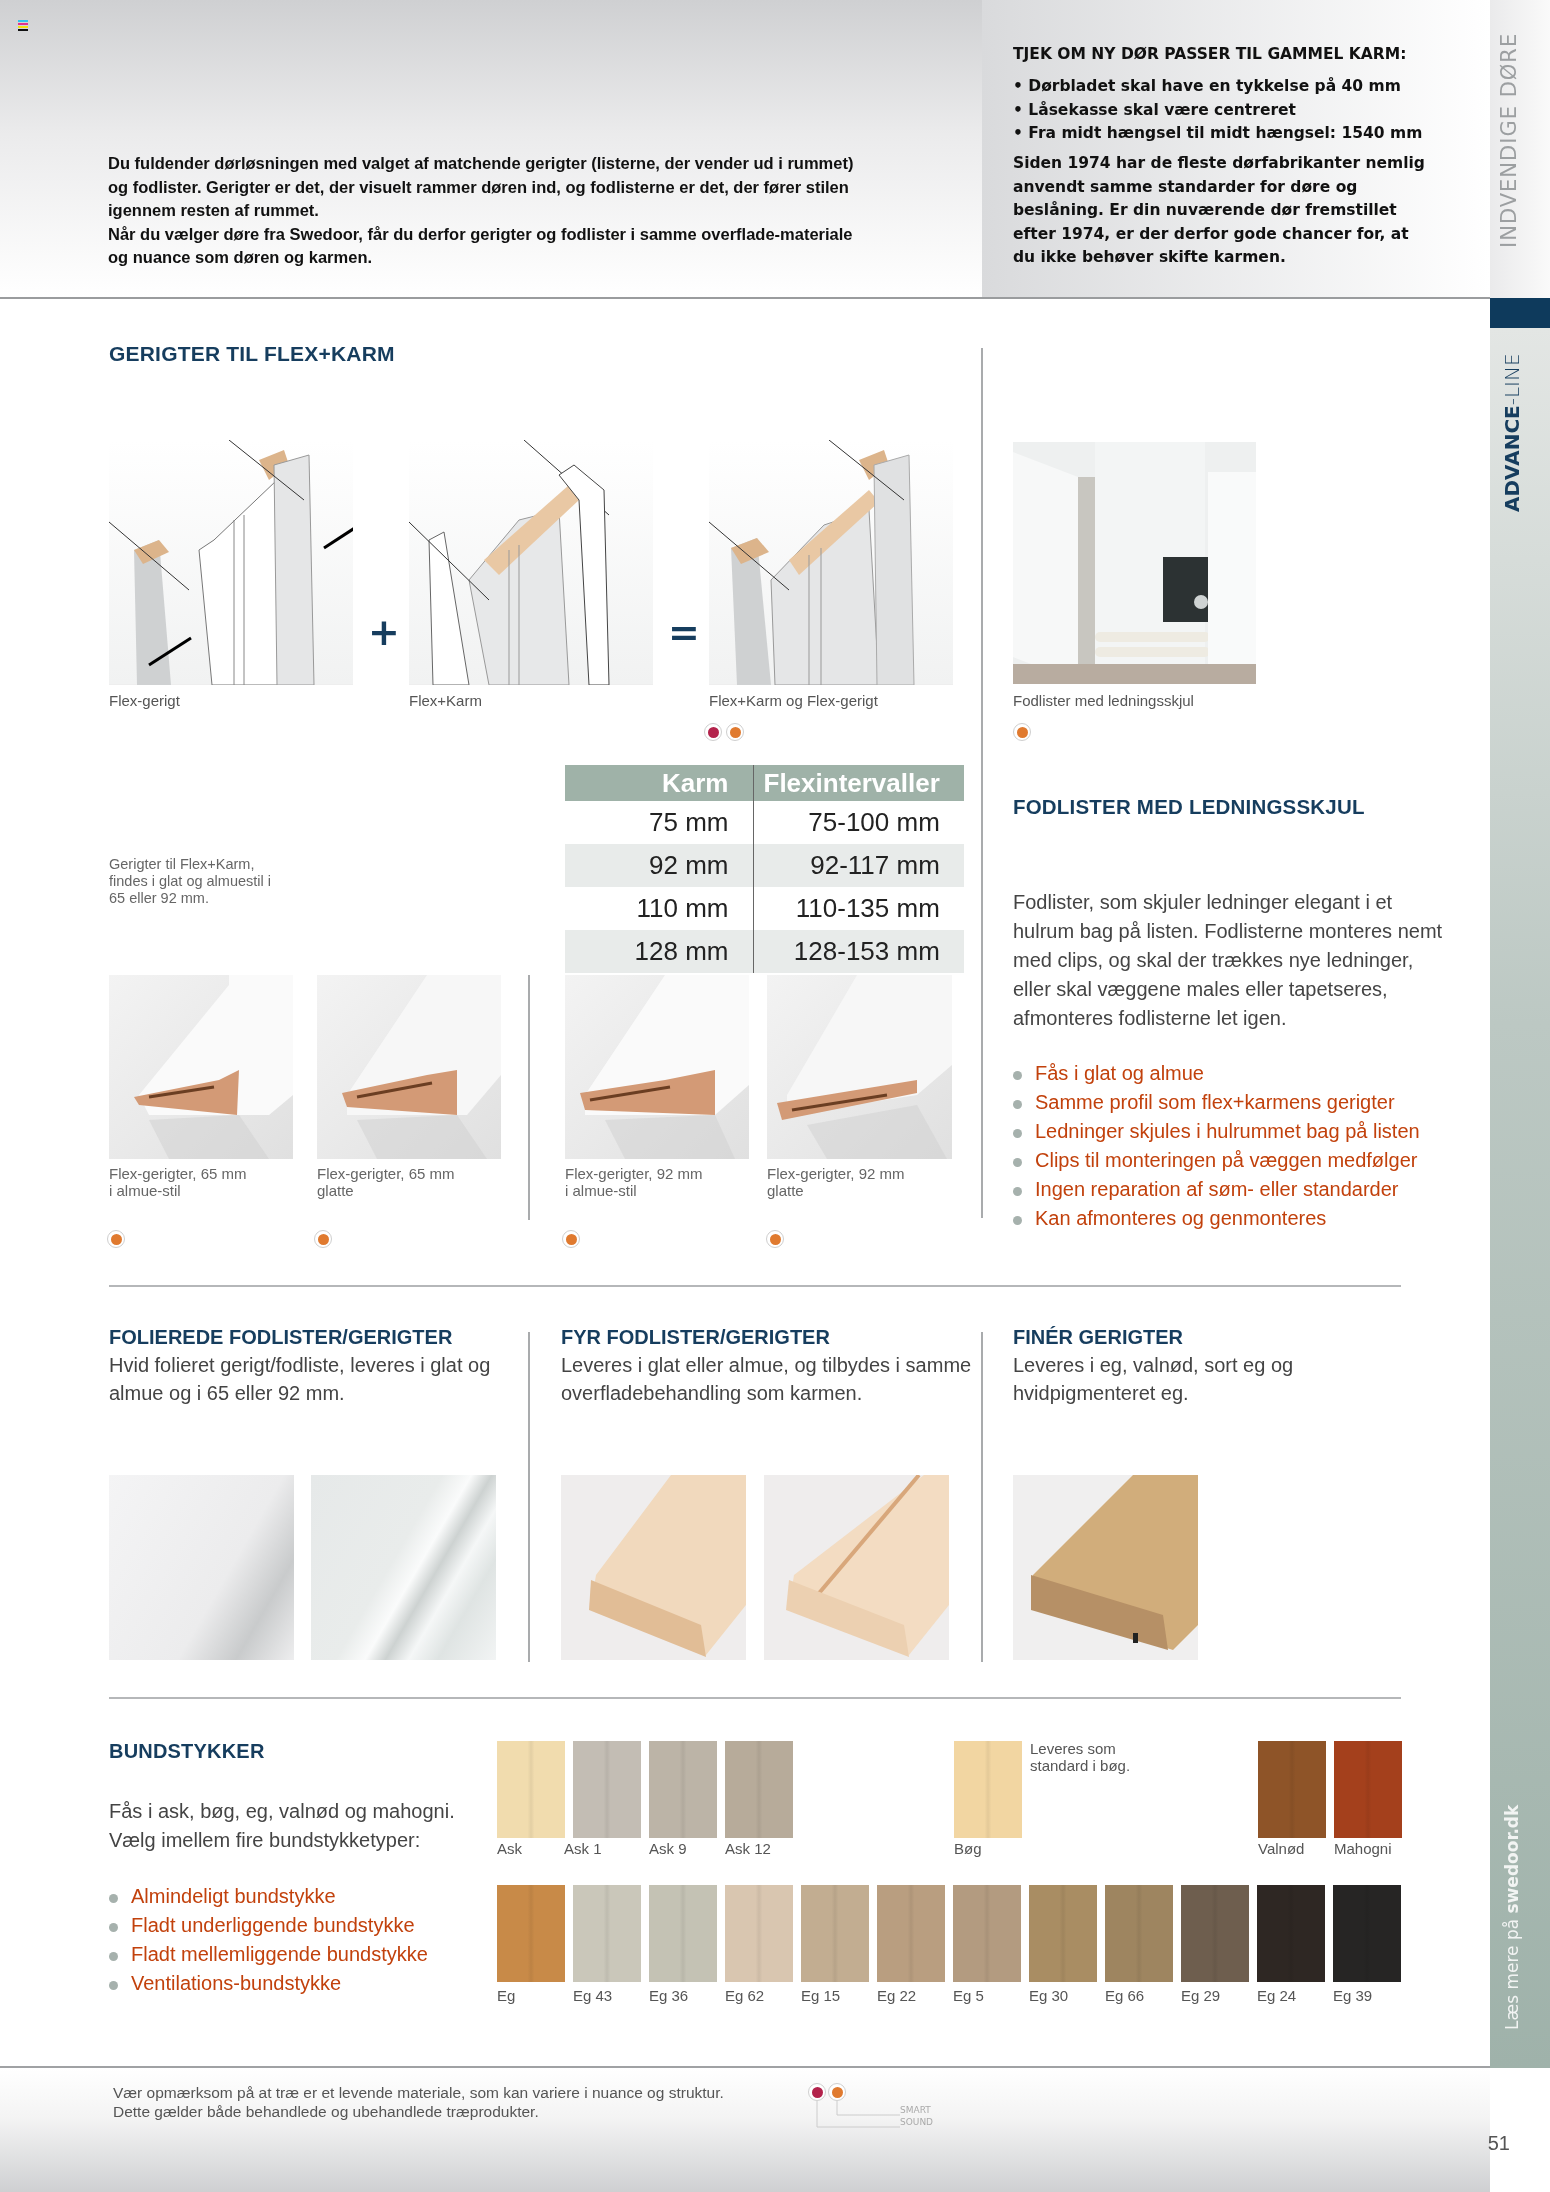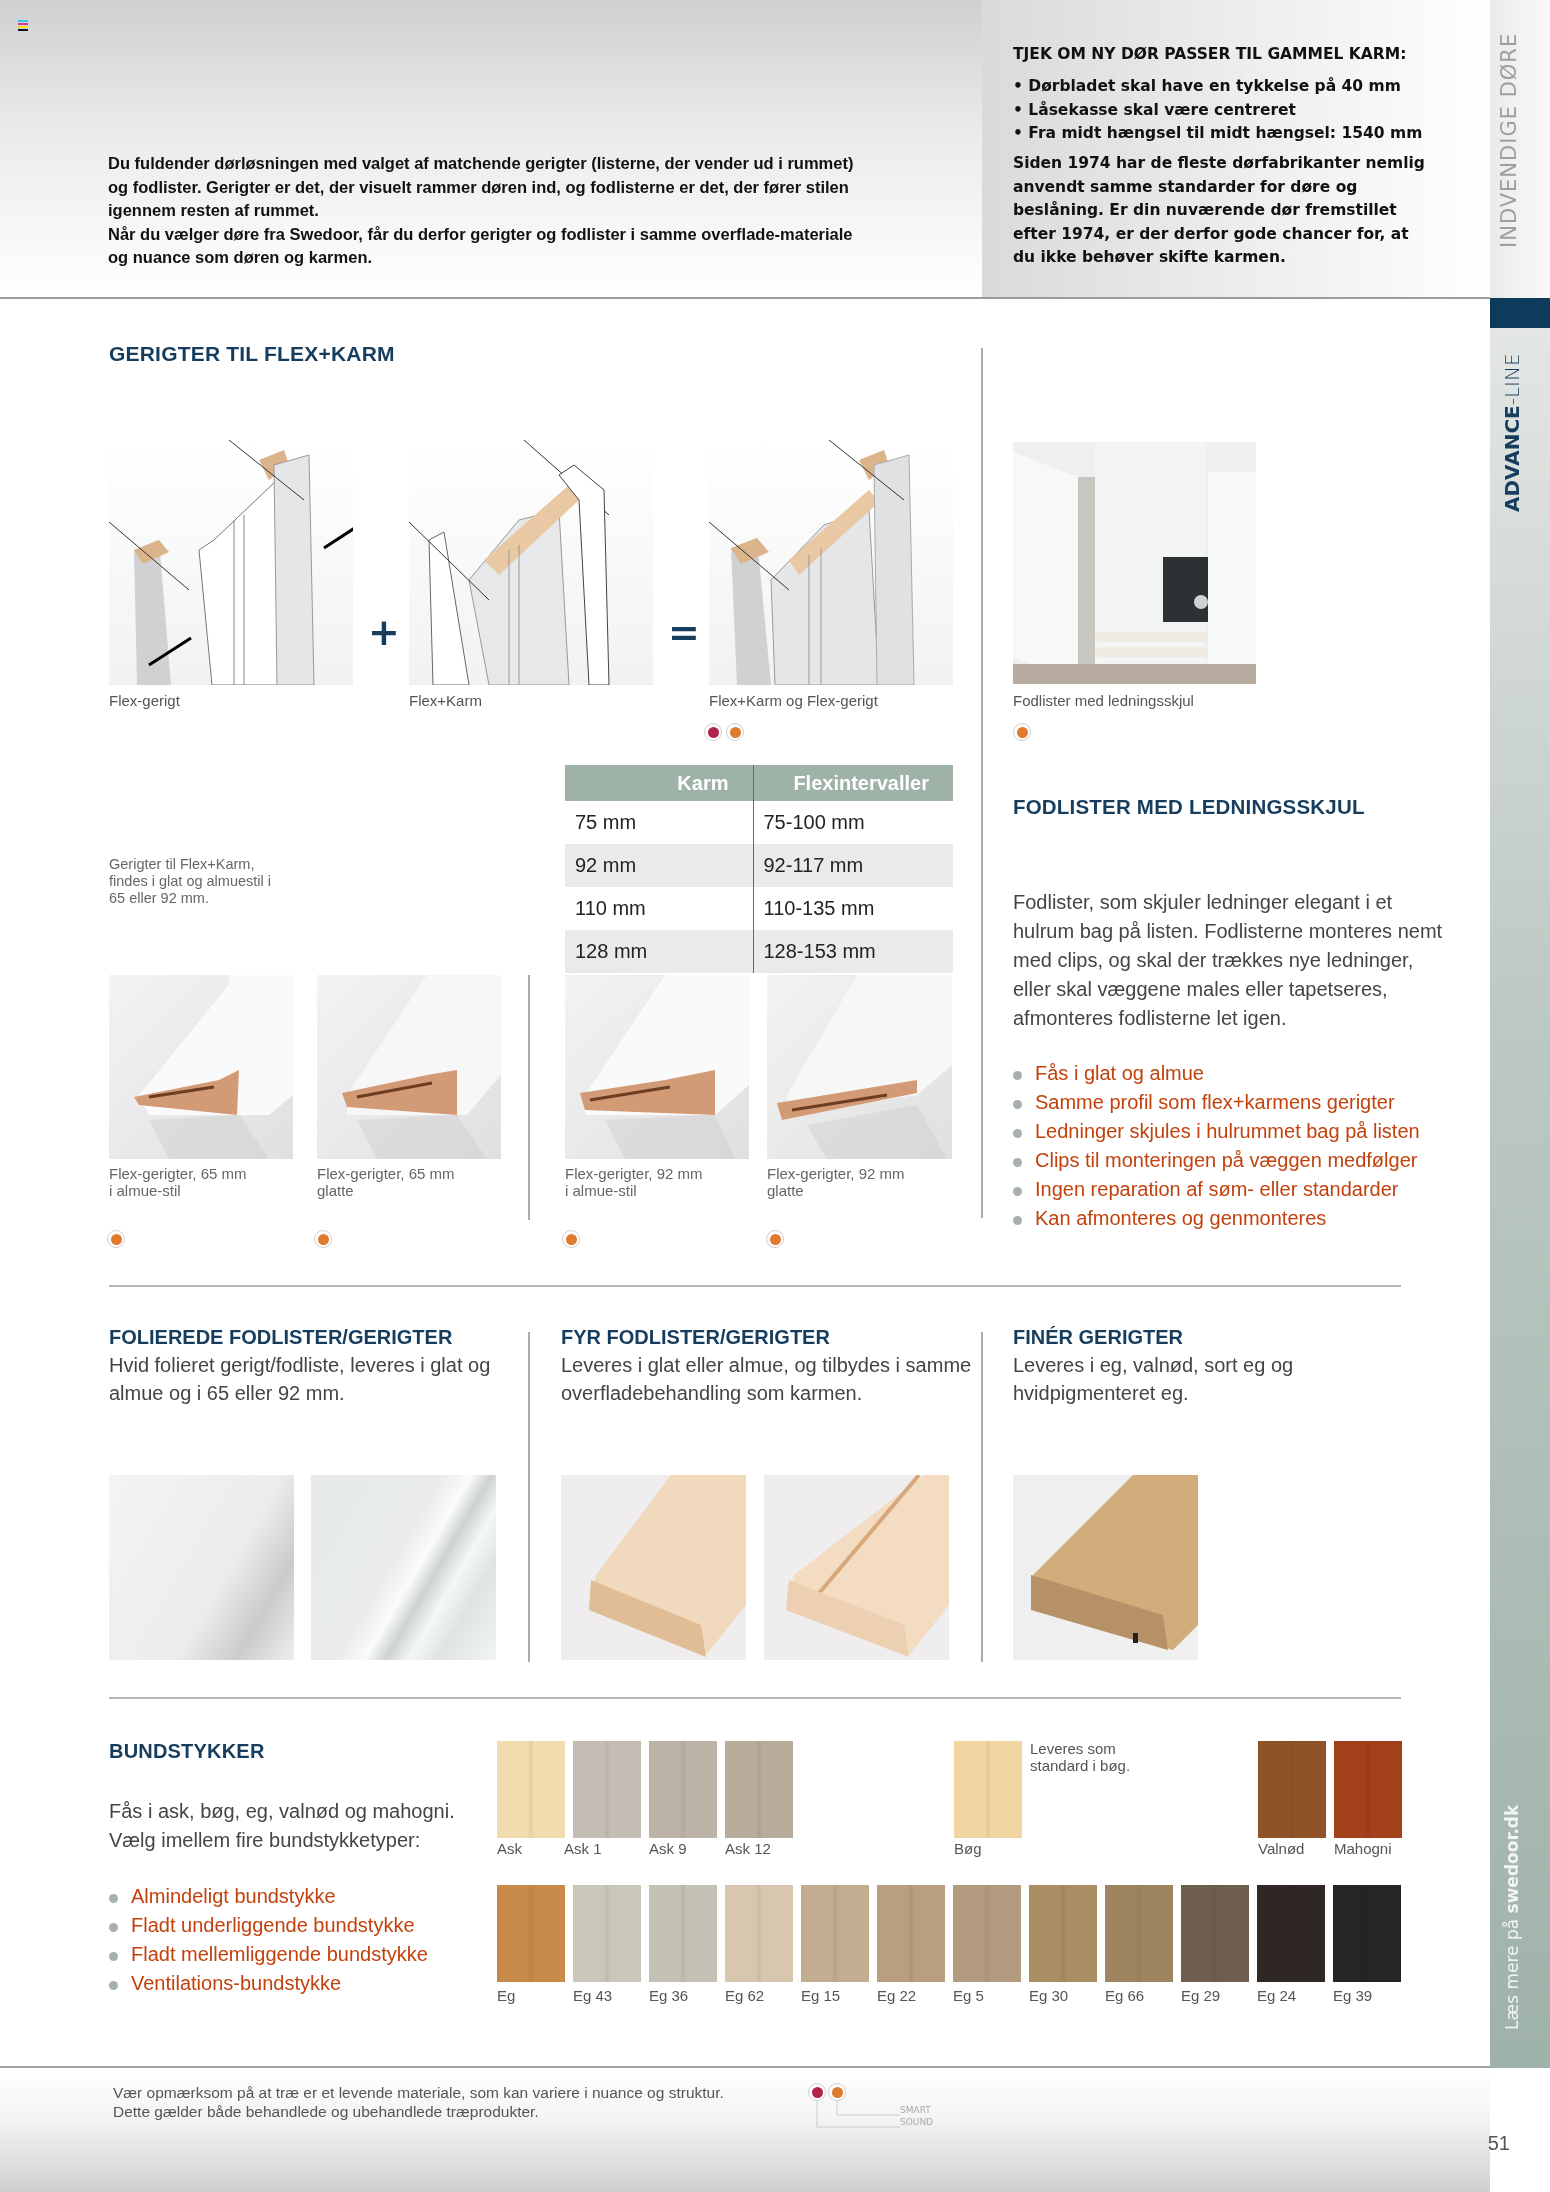--- a/index.html
+++ b/index.html
@@ -27,23 +27,23 @@
 .side-web{left:1502px;top:2030px;font-size:17px;color:#f2f4f3}
 .side-web b{font-weight:bold}
 h2.sec{font-family:"Liberation Sans",sans-serif;font-weight:bold;color:#163d5e;font-size:21px;letter-spacing:0.2px}
 .diagram{background:linear-gradient(180deg,#fff 0%,#f1f2f2 100%);border-bottom:1px solid #eee}
 .cap{font-family:"Liberation Sans",sans-serif;font-size:15px;color:#555}
 .plus{font-size:38px;font-weight:bold;color:#163d5e}
 .dot{width:18px;height:18px;border-radius:50%;border:1.5px solid #cfcfcf;display:flex;align-items:center;justify-content:center;background:#fff}
 .dot i{display:block;width:11px;height:11px;border-radius:50%}
 .vline{width:1.5px;background:#a9abad}
 .hline{height:1.5px;background:#b5b7b9}
-table.flex{border-collapse:collapse;font-family:"Liberation Sans",sans-serif;font-size:20px;color:#222}
+table.flex{border-collapse:collapse;font-family:"Liberation Sans",sans-serif;font-size:26px;color:#222}
 table.flex th{background:#9fb2a8;color:#fff;font-weight:bold;height:36px;text-align:right;padding:0 24px 0 10px}
-table.flex td{height:43px;padding:0 24px 0 10px}
+table.flex td{height:43px;text-align:right;padding:0 24px 0 10px}
 table.flex tr:nth-child(even) td{background:#e8ebea}
 table.flex th:first-child,table.flex td:first-child{width:188px;border-right:1.5px solid #666}
 table.flex th:last-child,table.flex td:last-child{width:200px}
 .prod{background:linear-gradient(135deg,#f3f3f3 0%,#e0e0e0 100%);overflow:hidden}
 .body-txt{font-family:"Liberation Sans",sans-serif;font-size:20px;line-height:29px;color:#444}
 .bul{list-style:none;font-family:"Liberation Sans",sans-serif;font-size:20px;line-height:29px;color:#c2410c}
 .bul li{position:relative;padding-left:22px}
 .bul li:before{content:"";position:absolute;left:0;top:12px;width:9px;height:9px;border-radius:50%;background:#a6b1ad}
 .sub-h{font-family:"Liberation Sans",sans-serif;font-weight:bold;font-size:20px;color:#163d5e}
 .swatch{width:68px;height:97px}

